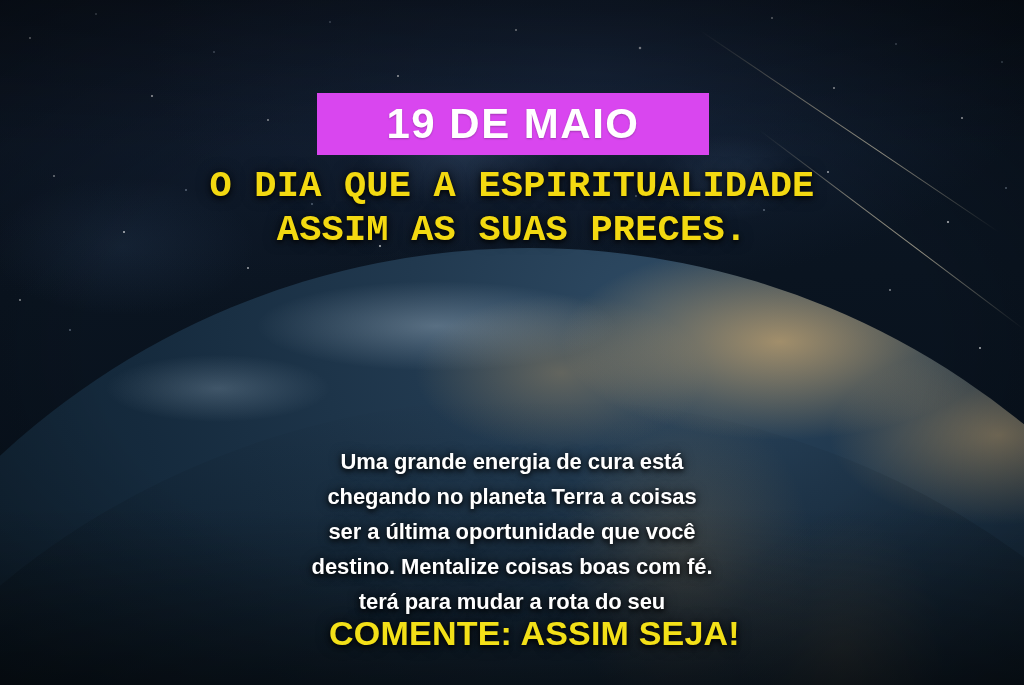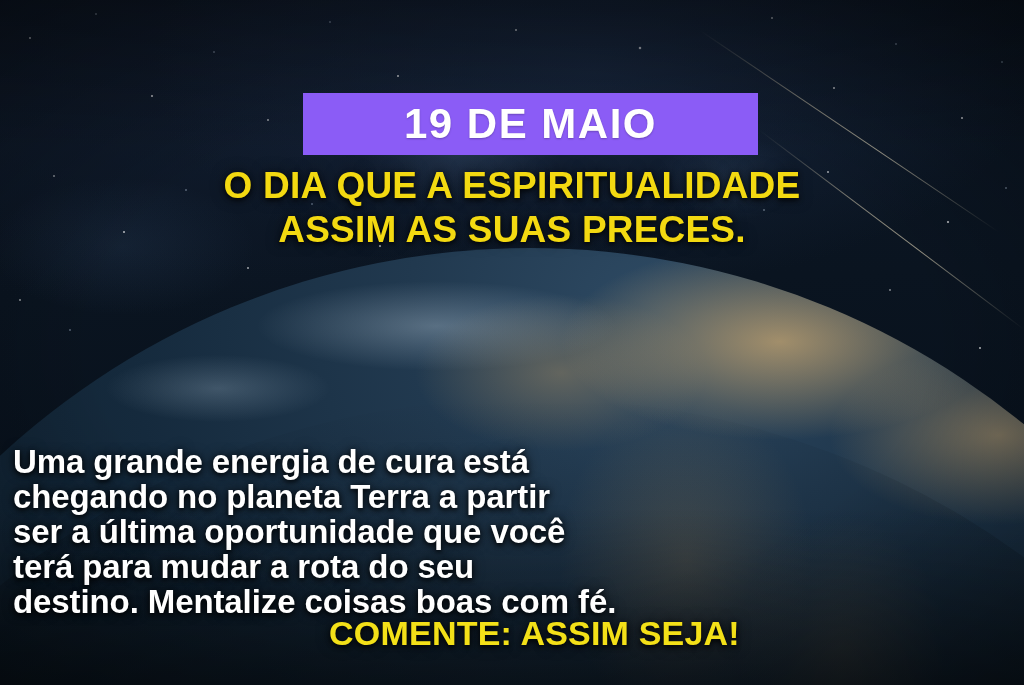--- a/index.html
+++ b/index.html
@@ -212,25 +212,25 @@
 
   
   .content {
     position: absolute;
     inset: 0;
     z-index: 5;
   }
 
   .date-banner {
     position: absolute;
-    left: 303px;
+    left: 317px;
     top: 93px;
-    width: 455px;
+    width: 392px;
     height: 62px;
-    background: #8b5cf6;
+    background: #d946ef;
     display: flex;
     align-items: center;
     justify-content: center;
   }
   .date-banner-text {
     color: #ffffff;
     font-size: 42px;
     font-weight: 700;
     letter-spacing: 1.5px;
     line-height: 1;
@@ -246,29 +246,30 @@
     text-align: center;
     color: #f3d911;
     font-size: 37px;
     font-weight: 700;
     line-height: 44px;
     letter-spacing: 0.2px;
     text-shadow:
        0 2px 5px rgba(0,0,0,0.85),
        0 0 14px rgba(0,0,0,0.55);
   }
-  .headline .hl-line { display: block; white-space: nowrap; }
+  .headline .hl-line { display: block; white-space: nowrap; font-family: Liberation Mono, monospace; }
 
   .body-copy {
     position: absolute;
-    left: 13px;
+    left: 0;
     right: 0;
     top: 444px;
+    text-align: center;
     color: #ffffff;
-    font-size: 33px;
+    font-size: 22px;
     font-weight: 700;
     line-height: 35px;
     letter-spacing: -0.1px;
     text-shadow:
        0 2px 5px rgba(0,0,0,0.88),
        0 0 12px rgba(0,0,0,0.70);
   }
   .body-copy .bc-line { display: block; white-space: nowrap; }
 
   .cta {
@@ -320,24 +321,24 @@
       <span class="date-banner-text">19 DE MAIO</span>
     </div>
 
     <div class="headline">
       <span class="hl-line">O DIA QUE A ESPIRITUALIDADE</span>
       <span class="hl-line">ASSIM AS SUAS PRECES.</span>
     </div>
 
     <div class="body-copy">
       <span class="bc-line">Uma grande energia de cura está</span>
-      <span class="bc-line">chegando no planeta Terra a partir</span>
+      <span class="bc-line">chegando no planeta Terra a coisas</span>
       <span class="bc-line">ser a última oportunidade que você</span>
+      <span class="bc-line">destino. Mentalize coisas boas com fé.</span>
       <span class="bc-line">terá para mudar a rota do seu</span>
-      <span class="bc-line">destino. Mentalize coisas boas com fé.</span>
     </div>
 
     <div class="cta">
       <span>COMENTE: ASSIM SEJA!</span>
     </div>
 
   </div>
 </div>
 
 </body></html>

